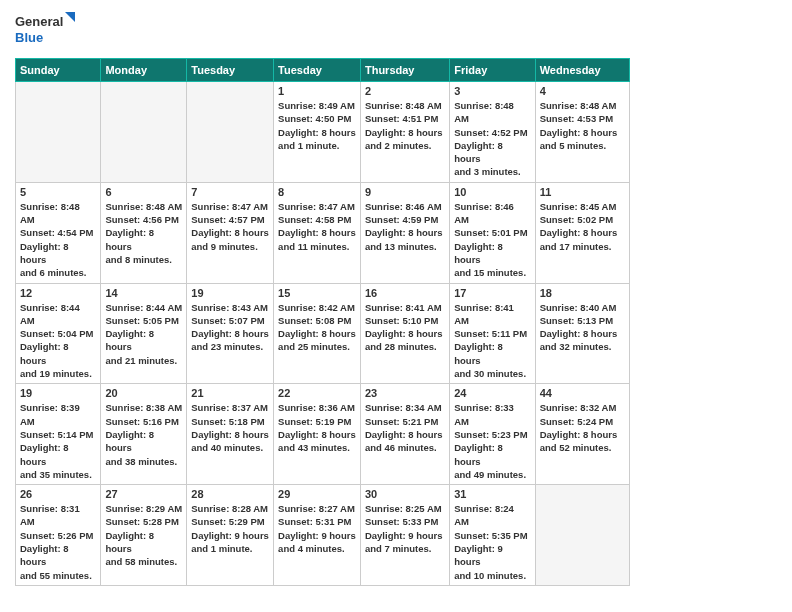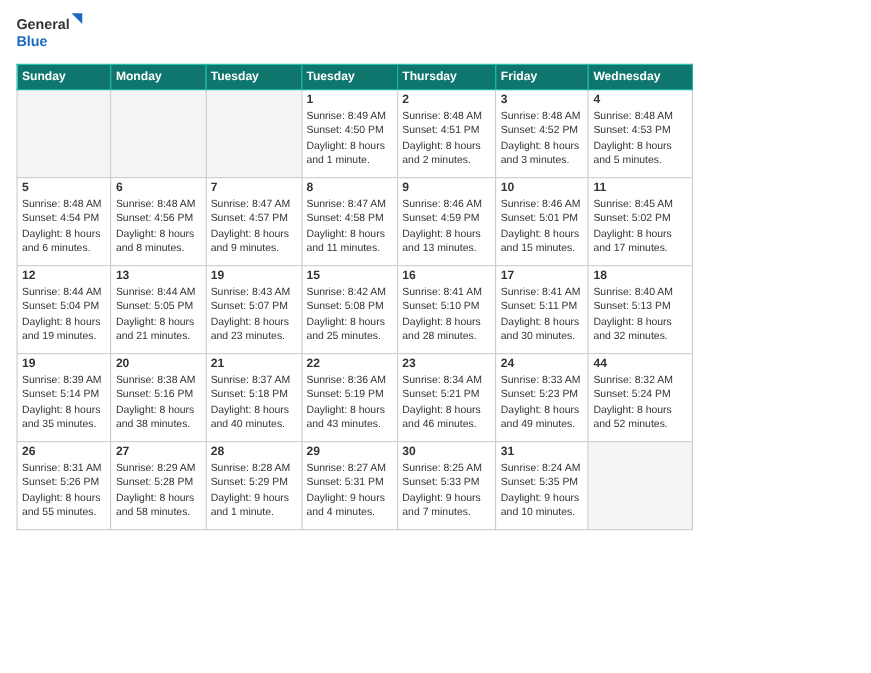--- a/index.html
+++ b/index.html
@@ -66,20 +66,21 @@
       background: #f5f5f5;
     }
     .day-num {
       font-weight: bold;
       font-size: 11px;
       display: block;
       margin-bottom: 2px;
     }
     .day-info {
       line-height: 1.4;
+      font-weight: bold;
     }
   </style>
 </head>
 <body>
 
 <div class="container">
   <div class="header">
     <div class="logo">
     <svg width="60" height="40" viewBox="0 0 60 40">
       <text x="0" y="16" font-size="13" font-weight="bold" fill="#333" font-family="Arial">General</text>
@@ -156,21 +157,21 @@
             <span class="day-num">11</span>
             <div class="day-info">Sunrise: 8:45 AM<br>Sunset: 5:02 PM<br>Daylight: 8 hours<br>and 17 minutes.</div>
           </td>
         </tr>
         <tr>
           <td>
             <span class="day-num">12</span>
             <div class="day-info">Sunrise: 8:44 AM<br>Sunset: 5:04 PM<br>Daylight: 8 hours<br>and 19 minutes.</div>
           </td>
           <td>
-            <span class="day-num">13</span>
+            <span class="day-num">14</span>
             <div class="day-info">Sunrise: 8:44 AM<br>Sunset: 5:05 PM<br>Daylight: 8 hours<br>and 21 minutes.</div>
           </td>
           <td>
             <span class="day-num">19</span>
             <div class="day-info">Sunrise: 8:43 AM<br>Sunset: 5:07 PM<br>Daylight: 8 hours<br>and 23 minutes.</div>
           </td>
           <td>
             <span class="day-num">15</span>
             <div class="day-info">Sunrise: 8:42 AM<br>Sunset: 5:08 PM<br>Daylight: 8 hours<br>and 25 minutes.</div>
           </td>

